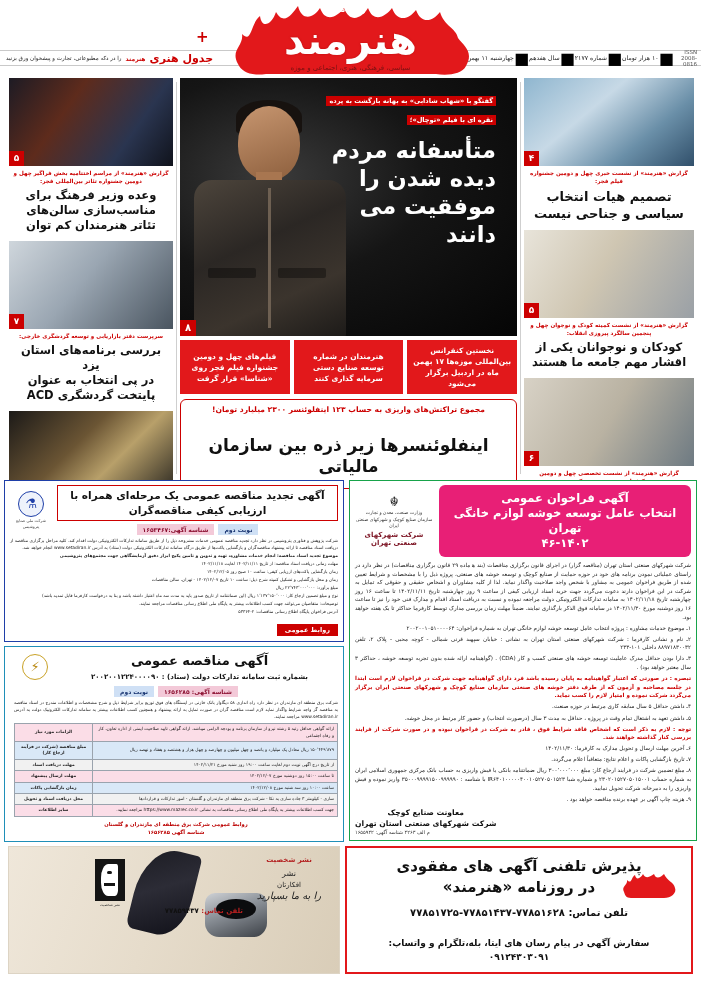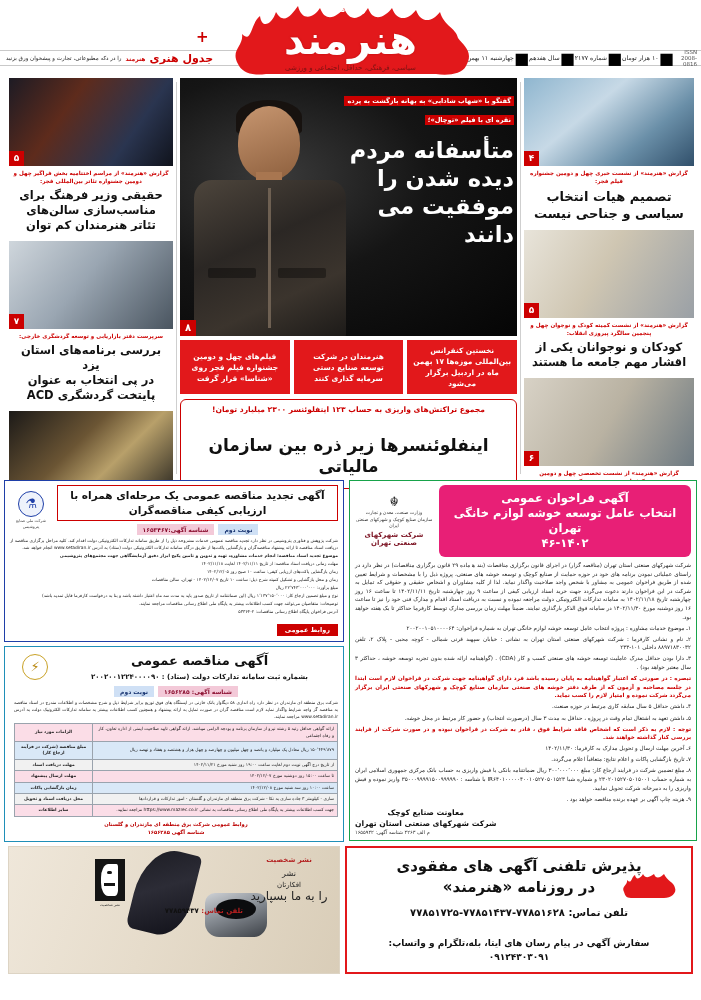--- a/index.html
+++ b/index.html
@@ -121,21 +121,21 @@
   .mp-body {
     position:absolute; left:8px; top:84px; width:152px; height:158px;
     background:linear-gradient(155deg,#4d453c 0%,#2b2724 40%,#3b342d 70%,#1c1a18 100%);
     border-radius:18px 18px 4px 4px;
   }
   .mp-zip { position:absolute; left:82px; top:92px; width:3px; height:140px; background:#6e6052; }
   .mp-pocket { position:absolute; top:172px; width:48px; height:10px; background:rgba(0,0,0,.35); border-radius:2px;}
   .mp-pocket.a { left:22px; } .mp-pocket.b { left:92px; }
 
   .main-text {
-    position:absolute; right:3px; top:10px; width:178px; text-align:right;
+    position:absolute; right:21px; top:10px; width:178px; text-align:right;
   }
   .main-kicker {
     background:#cc0000; color:#fff; font-size:6.6px; font-weight:bold;
     line-height:11px; display:inline; padding:1px 3px;
     box-decoration-break:clone; -webkit-box-decoration-break:clone;
     direction:rtl;
   }
   .main-hl {
     color:#fff; font-weight:bold; font-size:22.5px; line-height:28px;
     margin-top:10px; direction:rtl; text-align:right;
@@ -279,21 +279,21 @@
     background:linear-gradient(160deg,#cfd2d6 0%,#8e949b 40%,#3c4046 100%);
   }
   .inkwell .hole {
     position:absolute; left:11px; top:6px; width:40px; height:20px;
     border-radius:50%; background:#0b0c0e;
   }
   .quill-txt { position:absolute; right:8px; top:8px; width:84px; text-align:center; direction:rtl; }
   .quill-txt .t1 { font-size:7px; color:#b32020; font-weight:bold; line-height:10px; }
   .quill-txt .t2 { font-size:8px; color:#222; line-height:12px; margin-top:3px; }
   .quill-txt .t3 { font-size:7px; color:#222; line-height:11px; }
-  .quill-txt .t4 { font-size:12px; color:#222; line-height:10px; }
+  .quill-txt .t4 { font-size:10px; color:#222; line-height:10px;font-style:italic; }
   .quill-phone {
     position:absolute; right:96px; top:60px; font-size:7px; color:#111; font-weight:bold;
     direction:rtl; white-space:nowrap;
   }
   .quill-phone .lab { color:#b32020; }
 </style>
 </head>
 <body>
 
 <div class="page">
@@ -322,21 +322,21 @@
     <div class="logo-wrap">
       <svg class="logo-flame" viewBox="0 0 250 70">
         <path d="M12 58 C4 44 18 40 16 28 C26 38 24 18 34 10 C36 24 46 18 50 6
                  C58 20 66 8 72 0 C76 16 88 12 94 2 C100 18 112 10 118 2
                  C124 18 136 12 142 2 C148 18 160 10 166 2 C172 18 184 12 190 4
                  C196 20 208 14 214 6 C218 20 230 22 232 32 C238 40 248 46 240 60
                  C236 68 222 70 210 68 L40 68 C24 70 16 66 12 58 Z" fill="#e2181b"></path>
       </svg>
       <div class="logo-small">روزنامه</div>
       <div class="logo-word">هنرمند</div>
-      <div class="logo-script">سیاسی، فرهنگی، حداقل، اجتماعی و ورزشی</div>
+      <div class="logo-script">سیاسی، فرهنگی، هنری، اجتماعی و موزه</div>
     </div>
   </div>
 
   <div class="news">
     <div class="cols">
 
       <div class="col-left">
         <div class="story">
           <div class="photo p1">
             <div class="pgbadge">۴</div>
@@ -397,21 +397,21 @@
         <div class="teasers">
           <div class="teaser">
             <div>
               <div>نخستین کنفرانس</div>
               <div>بین‌المللی موزه‌ها ۱۷ بهمن</div>
               <div>ماه در اردبیل برگزار می‌شود</div>
             </div>
           </div>
           <div class="teaser">
             <div>
-              <div>هنرمندان در شرکت</div>
+              <div>هنرمندان در شماره</div>
               <div>توسعه صنایع دستی</div>
               <div>سرمایه گذاری کنند</div>
             </div>
           </div>
           <div class="teaser">
             <div>
               <div>فیلم‌های چهل و دومین</div>
               <div>جشنواره فیلم فجر روی</div>
               <div>«شناسا» قرار گرفت</div>
             </div>
@@ -426,21 +426,21 @@
 
       <div class="vrule"></div>
 
       <div class="col-right">
         <div class="story">
           <div class="photo r1">
             <div class="pgbadge">۵</div>
           </div>
           <div class="kicker">گزارش «هنرمند» از مراسم اختتامیه بخش فراگیر چهل و دومین جشنواره تئاتر بین‌المللی فجر:</div>
           <div class="hl small">
-            <div>حقیقی وزیر فرهنگ برای</div>
+            <div>وعده وزیر فرهنگ برای</div>
             <div>مناسب‌سازی سالن‌های</div>
             <div>تئاتر هنرمندان کم توان</div>
           </div>
         </div>
         <div class="story">
           <div class="photo r2">
             <div class="pgbadge">۷</div>
           </div>
           <div class="kicker">سرپرست دفتر بازاریابی و توسعه گردشگری خارجی:</div>
           <div class="hl small">

